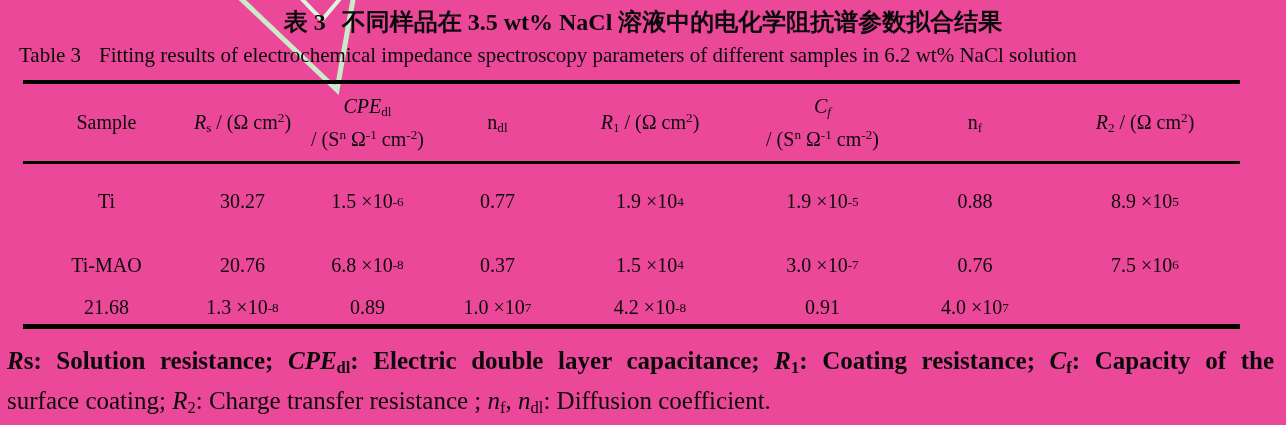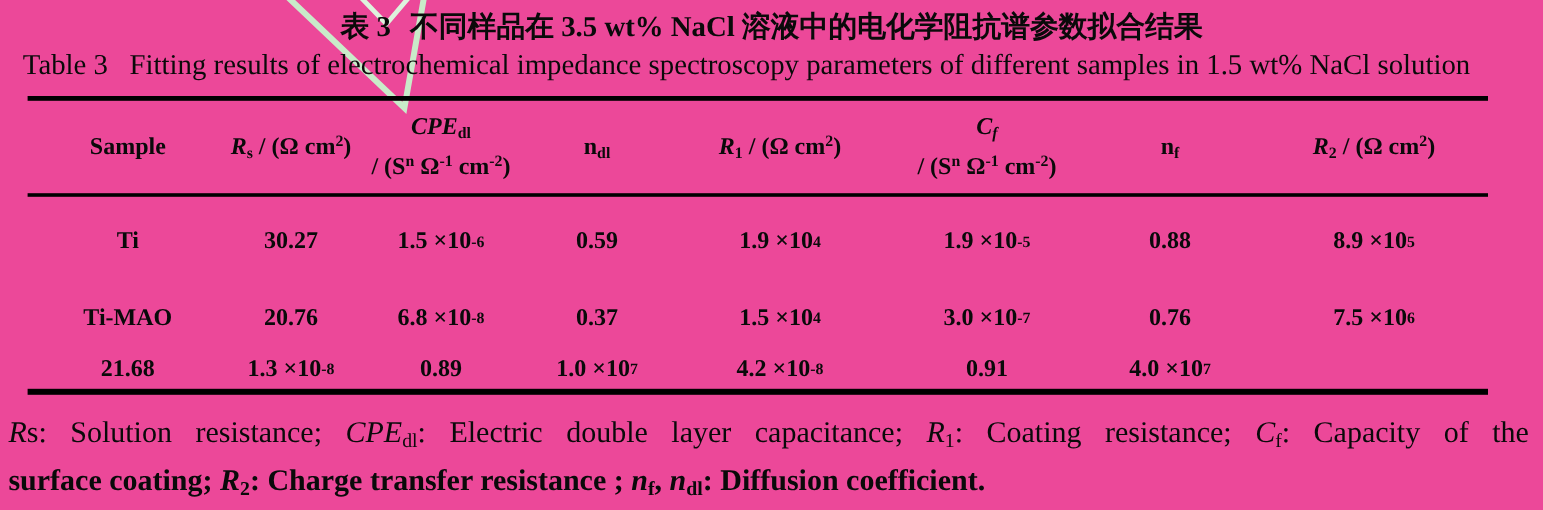--- a/index.html
+++ b/index.html
@@ -31,29 +31,28 @@
     gap: 16px;
     font-weight: bold;
     font-size: 24px;
   }
   .caption-en {
     height: 34px;
     display: flex;
     align-items: center;
     gap: 18px;
     padding-left: 19px;
-    font-size: 24px;
+    font-size: 21px;
     text-align: center;
   }
 
   
   .table-wrap {
     margin: 8px 0 0 23px;
     width: 1217px;
-    font-weight: bold;
   }
   .t-grid {
     display: grid;
     grid-template-columns: 167px 105px 145px 115px 190px 155px 150px 190px;
   }
   .thead {
     border-top: 4px solid #000;
     border-bottom: 3px solid #000;
   }
   .th {
@@ -80,43 +79,43 @@
   }
   sub { font-size: 66%; vertical-align: -0.25em; line-height: 0; }
   sup { font-size: 66%; vertical-align: 0.5em; line-height: 0; }
 
   
   .footnote {
     margin: 12px 12px 0 7px;
     font-size: 25px;
     line-height: 40px;
   }
-  .fn-line-1 { text-align: justify; text-align-last: justify; }
-  .fn-line-2 { text-align: left; font-weight: bold; }
+  .fn-line-1 { text-align: justify; text-align-last: justify; font-weight: bold; }
+  .fn-line-2 { text-align: left; }
 </style>
 </head>
 <body>
 
 <div class="page">
 
   <svg class="watermark" width="1286" height="425" viewBox="0 0 1286 425">
     <polyline points="236,-6 337,90 354,-6" fill="none" stroke="#c9ebc9" stroke-width="5"></polyline>
     <polyline points="297,-6 322,20 344,-6" fill="none" stroke="#ddf3dd" stroke-width="4"></polyline>
   </svg>
 
   <div class="content">
 
     <div class="title-zh">
       <span>表 3</span>
       <span>不同样品在 3.5 wt% NaCl 溶液中的电化学阻抗谱参数拟合结果</span>
     </div>
 
     <div class="caption-en">
       <span>Table 3</span>
-      <span>Fitting results of electrochemical impedance spectroscopy parameters of different samples in 1.5 wt% NaCl solution</span>
+      <span>Fitting results of electrochemical impedance spectroscopy parameters of different samples in 6.2 wt% NaCl solution</span>
     </div>
 
     <div class="table-wrap">
 
       <div class="t-grid thead">
         <div class="th">
           <span>Sample</span>
         </div>
         <div class="th">
           <span><i>R</i><sub>s</sub> / (Ω cm<sup>2</sup>)</span>
@@ -142,21 +141,21 @@
           <span><i>R</i><sub>2</sub> / (Ω cm<sup>2</sup>)</span>
         </div>
       </div>
 
       <div class="tbody">
 
         <div class="tr tr-1">
           <div class="td">Ti</div>
           <div class="td">30.27</div>
           <div class="td">1.5 ×10<sup>-6</sup></div>
-          <div class="td">0.59</div>
+          <div class="td">0.77</div>
           <div class="td">1.9 ×10<sup>4</sup></div>
           <div class="td">1.9 ×10<sup>-5</sup></div>
           <div class="td">0.88</div>
           <div class="td">8.9 ×10<sup>5</sup></div>
         </div>
 
         <div class="tr tr-2">
           <div class="td">Ti-MAO</div>
           <div class="td">20.76</div>
           <div class="td">6.8 ×10<sup>-8</sup></div>

